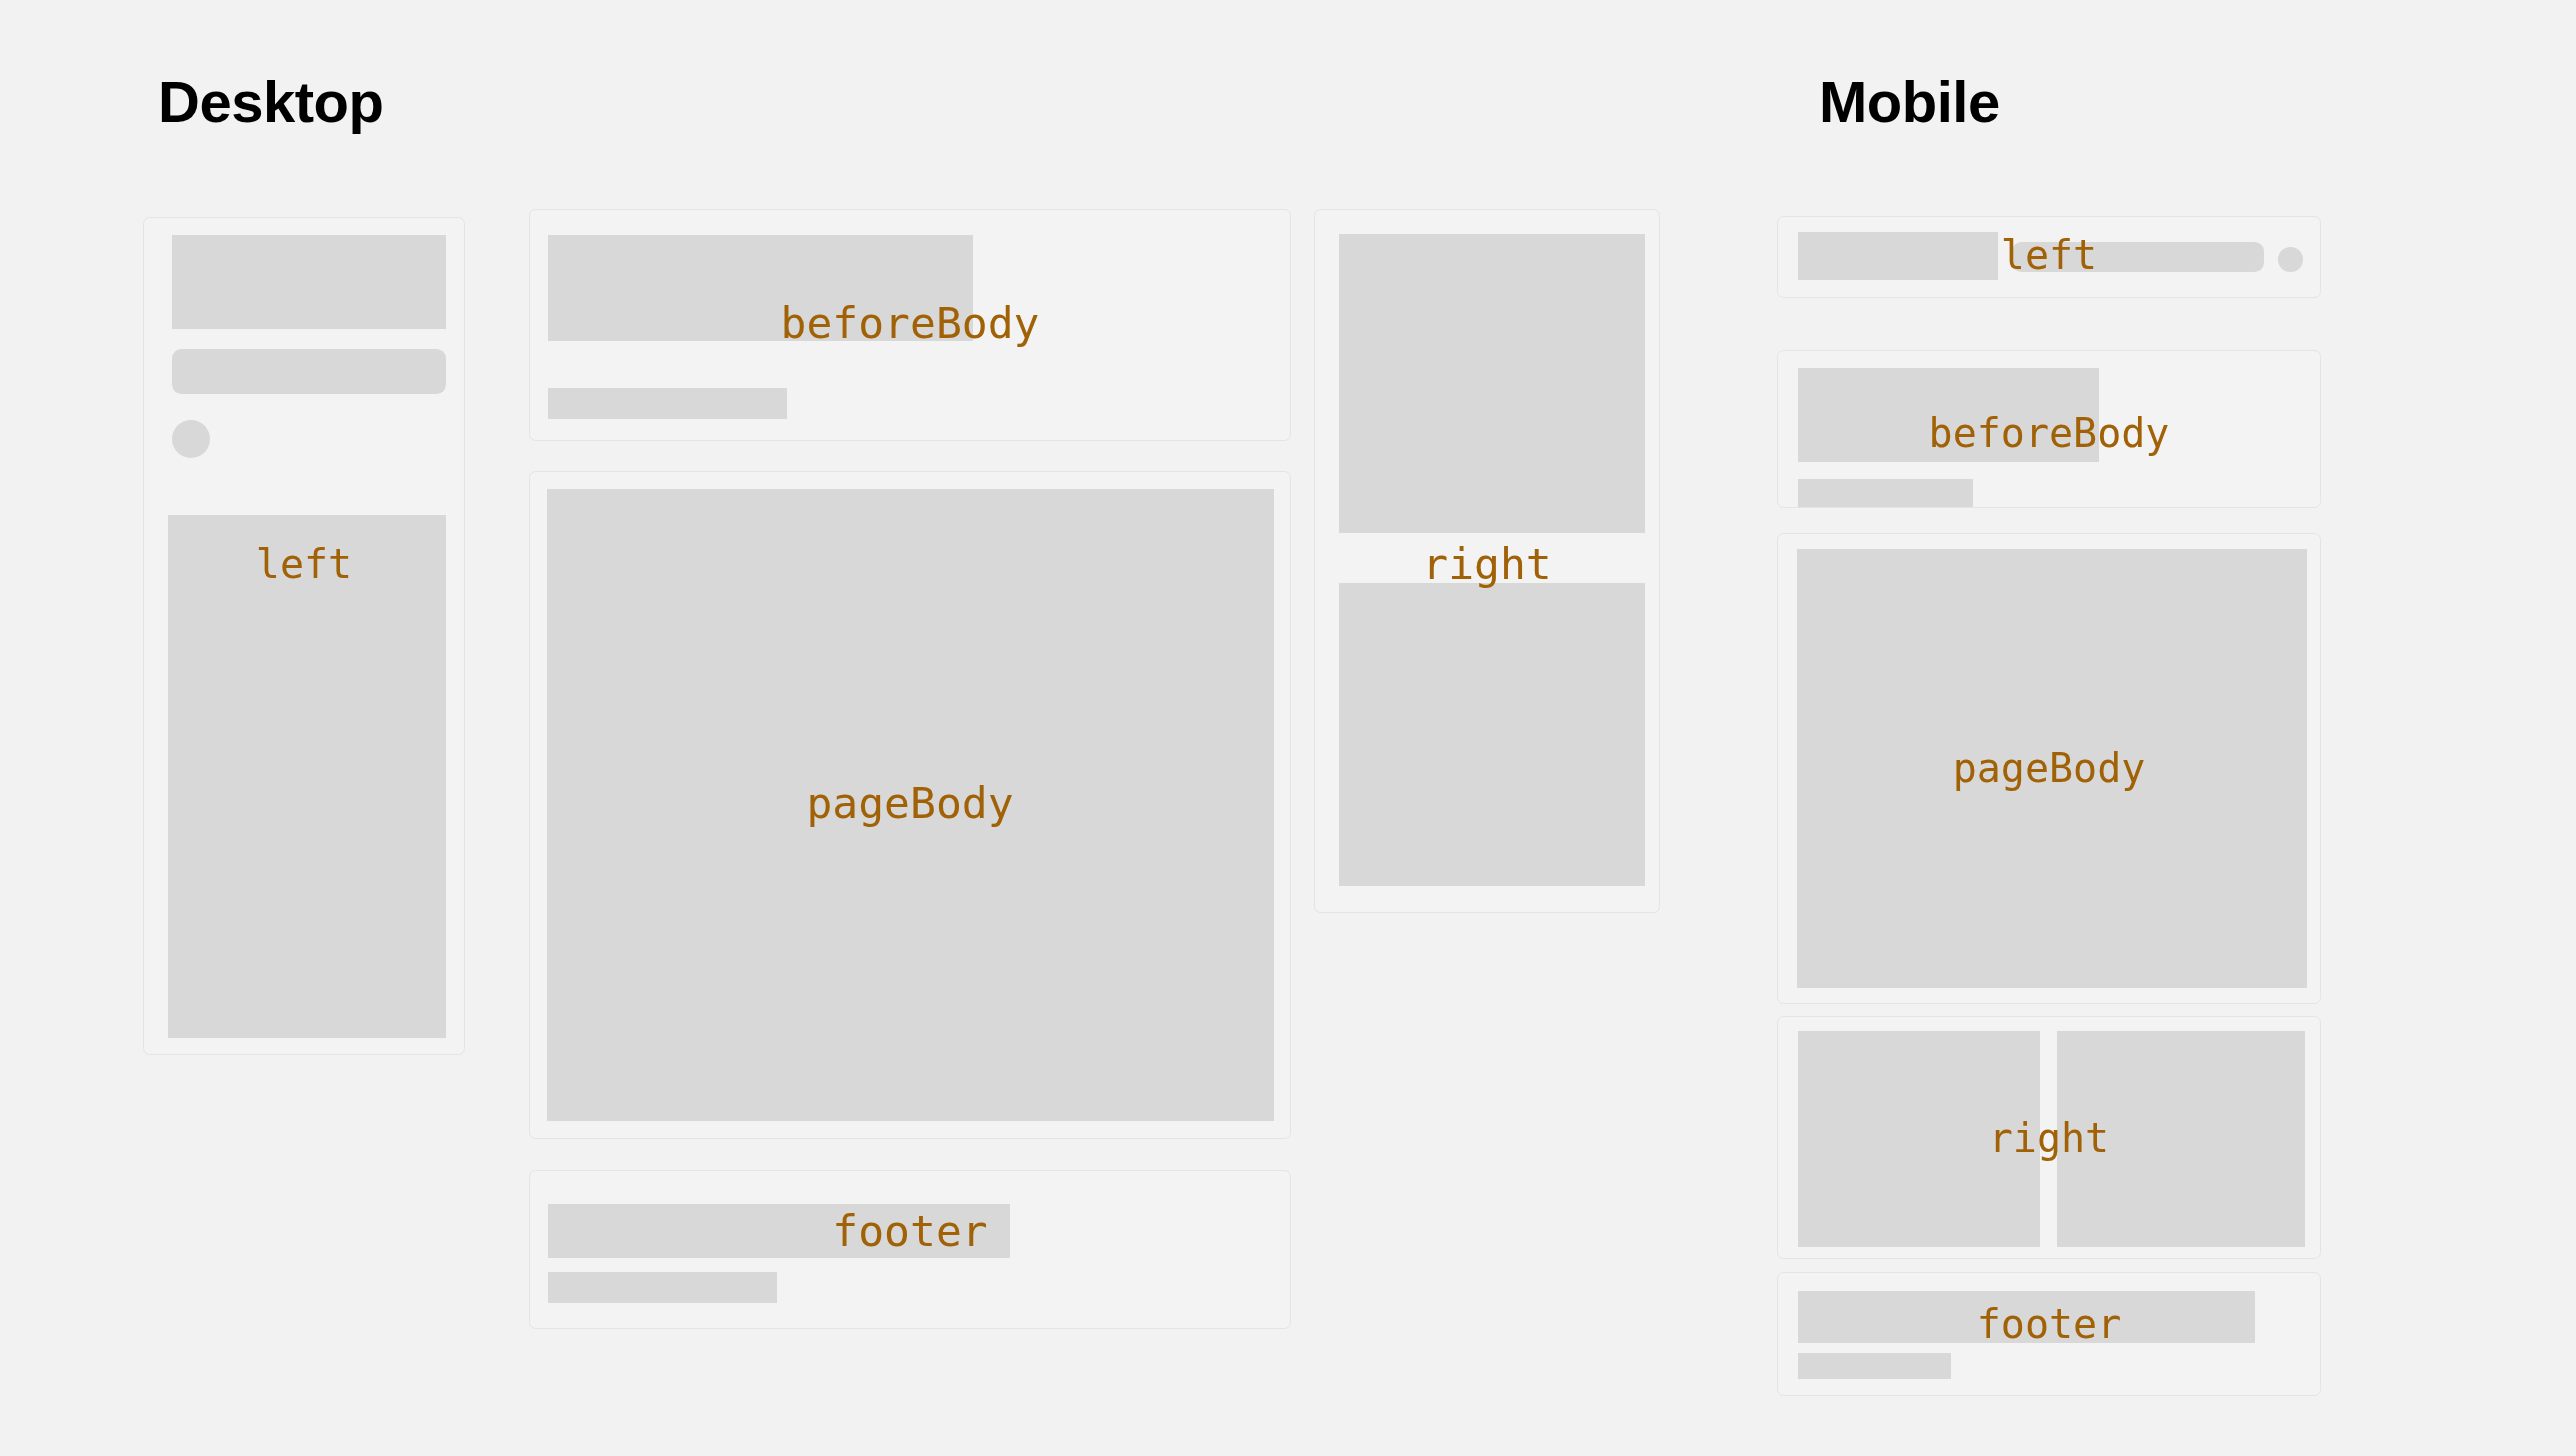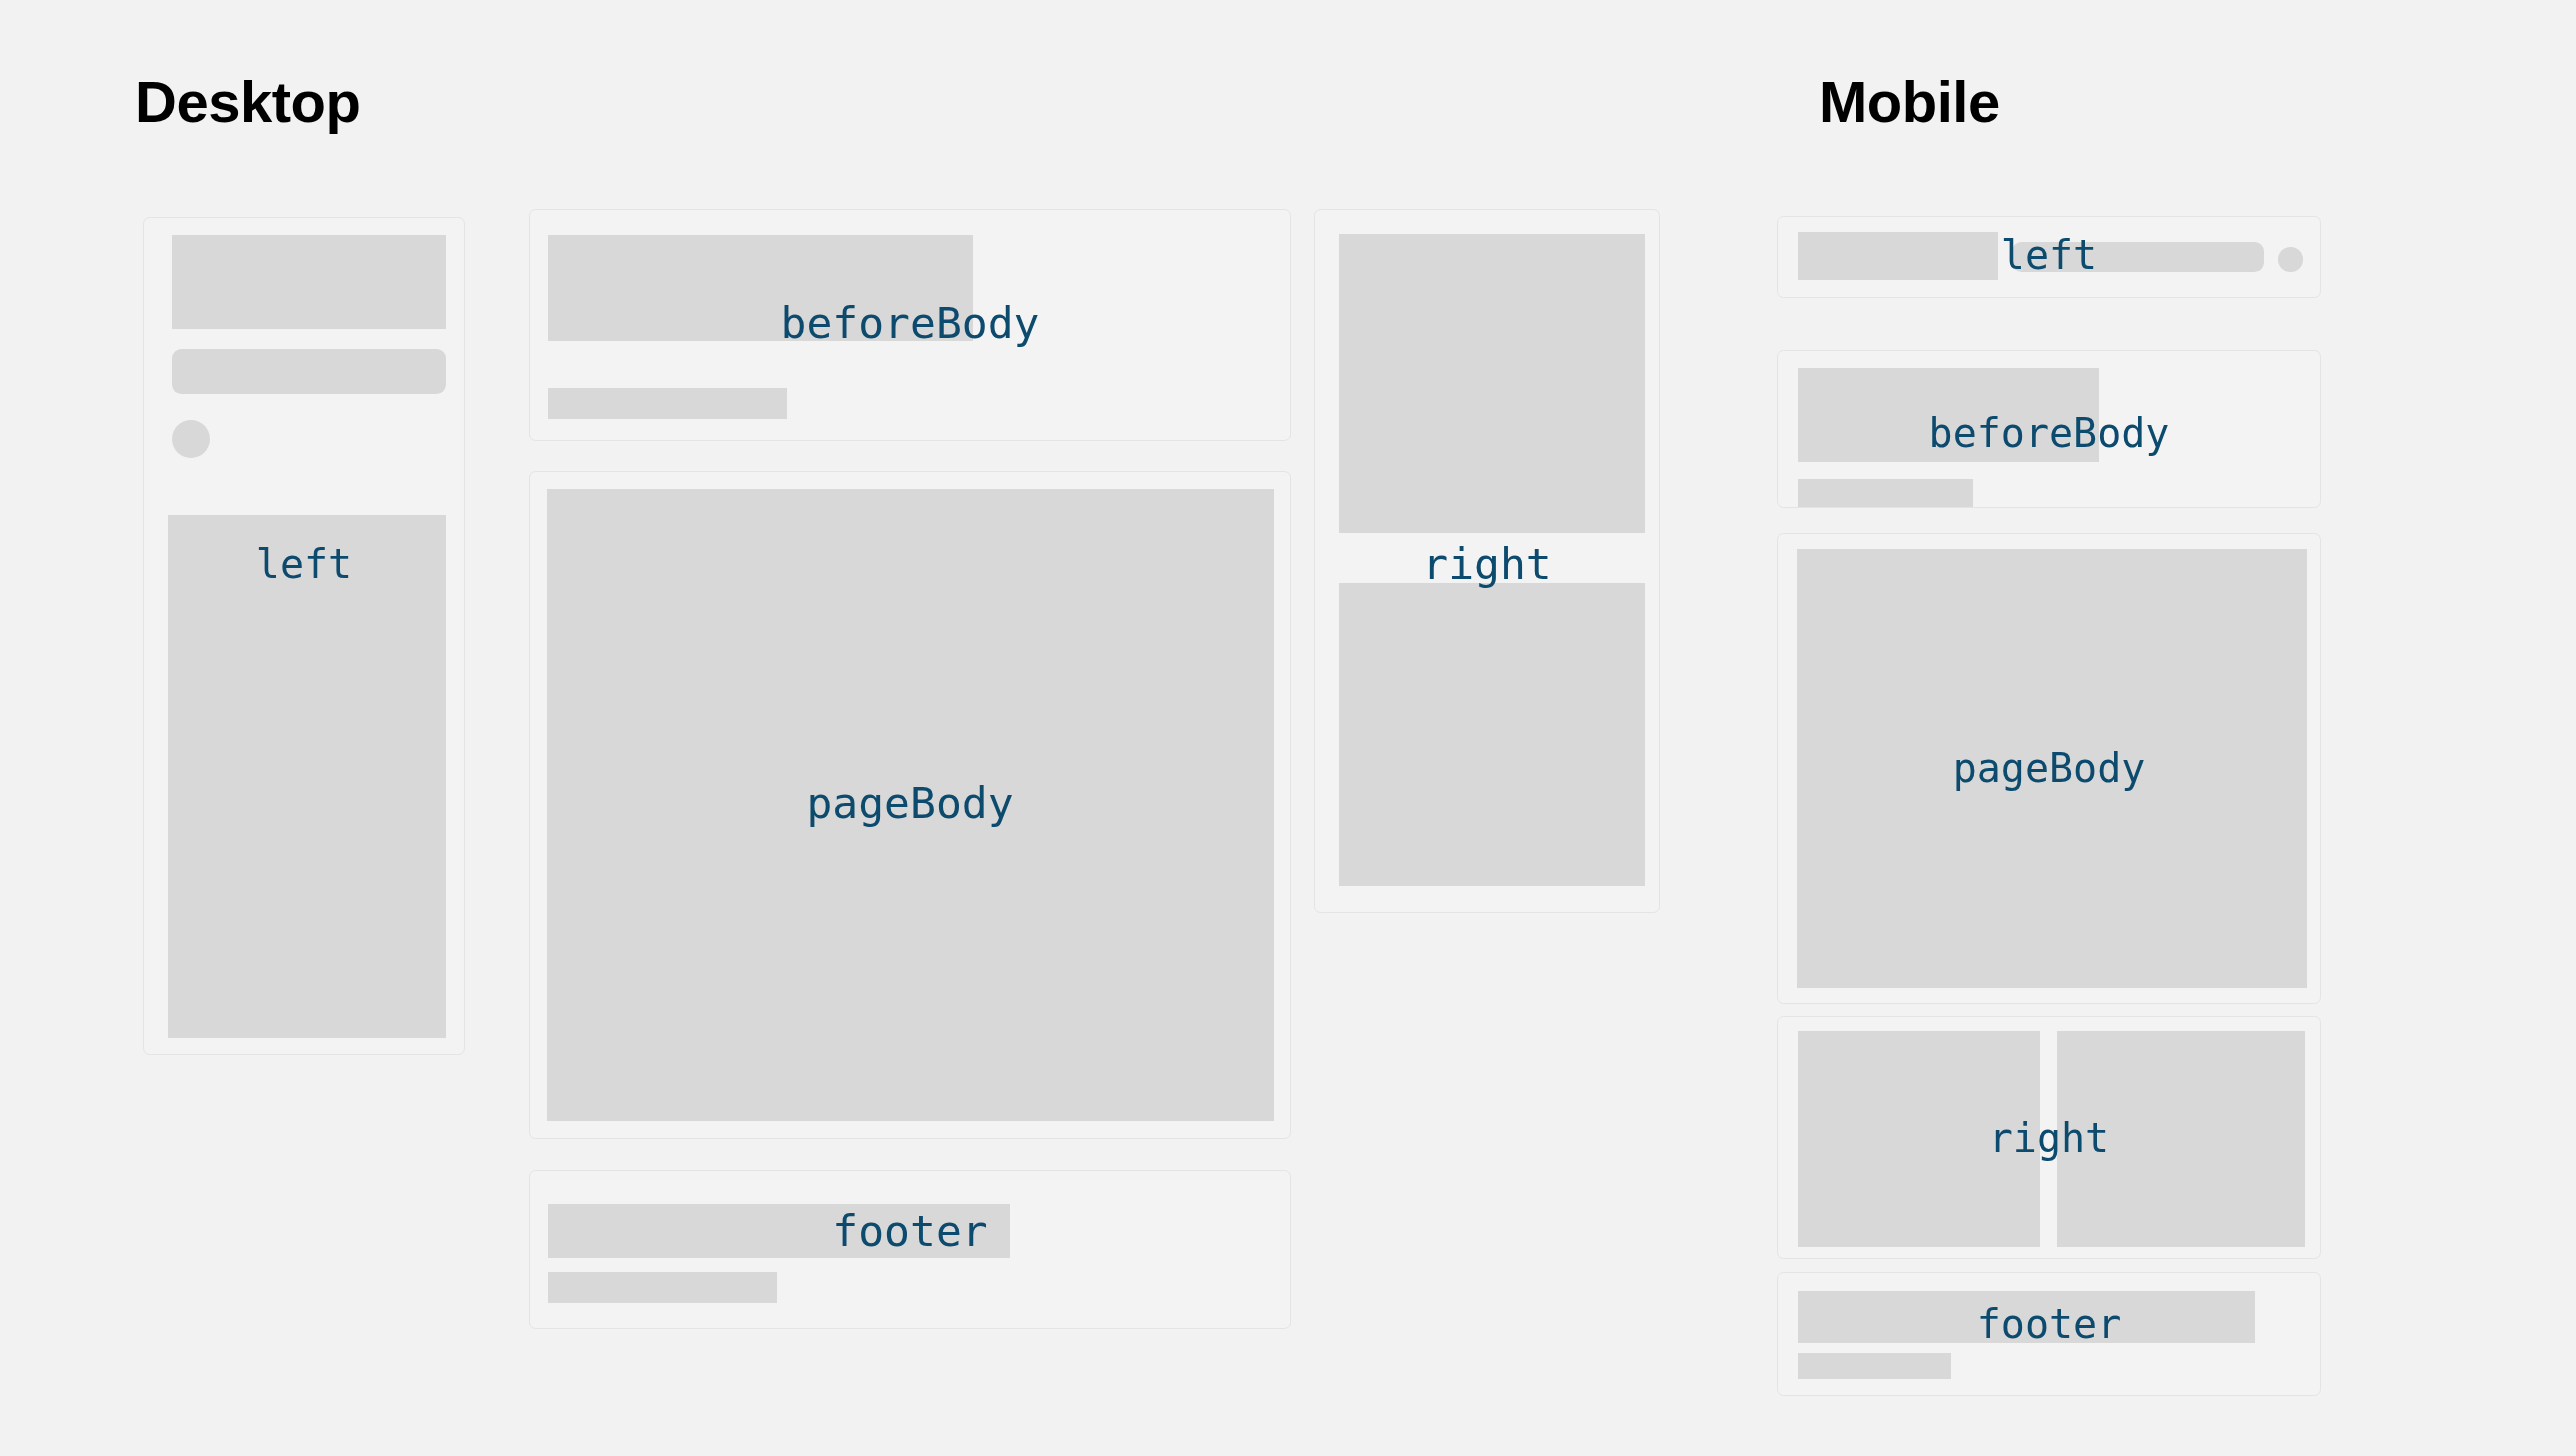--- a/index.html
+++ b/index.html
@@ -24,21 +24,21 @@
   .column-title {
     position: absolute;
     font-family: "Liberation Sans", sans-serif;
     font-weight: bold;
     font-size: 58px;
     line-height: 1;
     letter-spacing: -0.5px;
     color: #000000;
     white-space: nowrap;
   }
-  #title-desktop { left: 135px; top: 73px; }
+  #title-desktop { left: 158px; top: 73px; }
   #title-mobile  { left: 1819px; top: 73px; }
 
   
   .panel {
     position: absolute;
     box-sizing: border-box;
     background: #f3f3f3;
     border: 1.4px solid #e4e4e4;
     border-radius: 6.6px;
   }
@@ -48,21 +48,21 @@
     position: absolute;
     background: #d8d8d8;
   }
   .block.rounded { border-radius: 9.4px; }
   .block.circle  { border-radius: 50%; }
 
   
   .slot-label {
     position: absolute;
     font-family: "DejaVu Sans Mono", "Liberation Mono", monospace;
-    color: #0c4a6e;
+    color: #a16207;
     white-space: nowrap;
     text-align: center;
     pointer-events: none;
   }
 
   
 
   
   #panel-desktop-left { left: 143px; top: 217px; width: 322px; height: 838px; }
   #d-left-b1 { left: 172px; top: 235px; width: 274px; height: 94px; }

